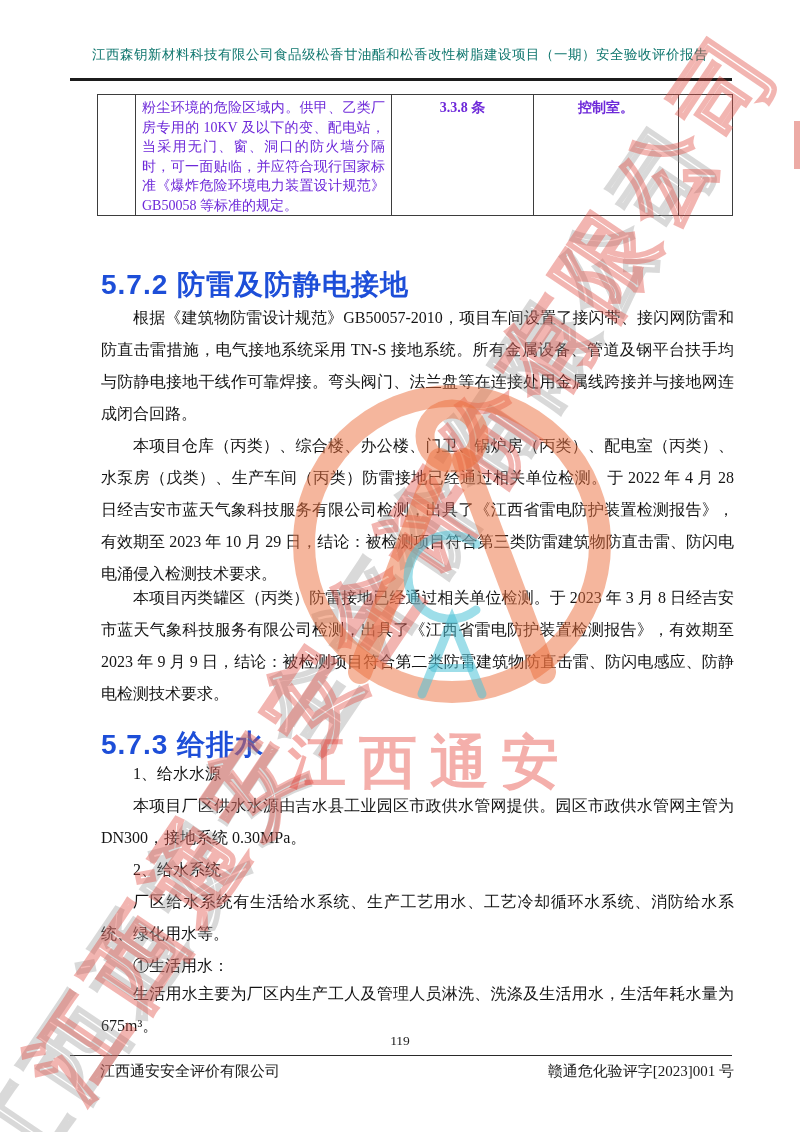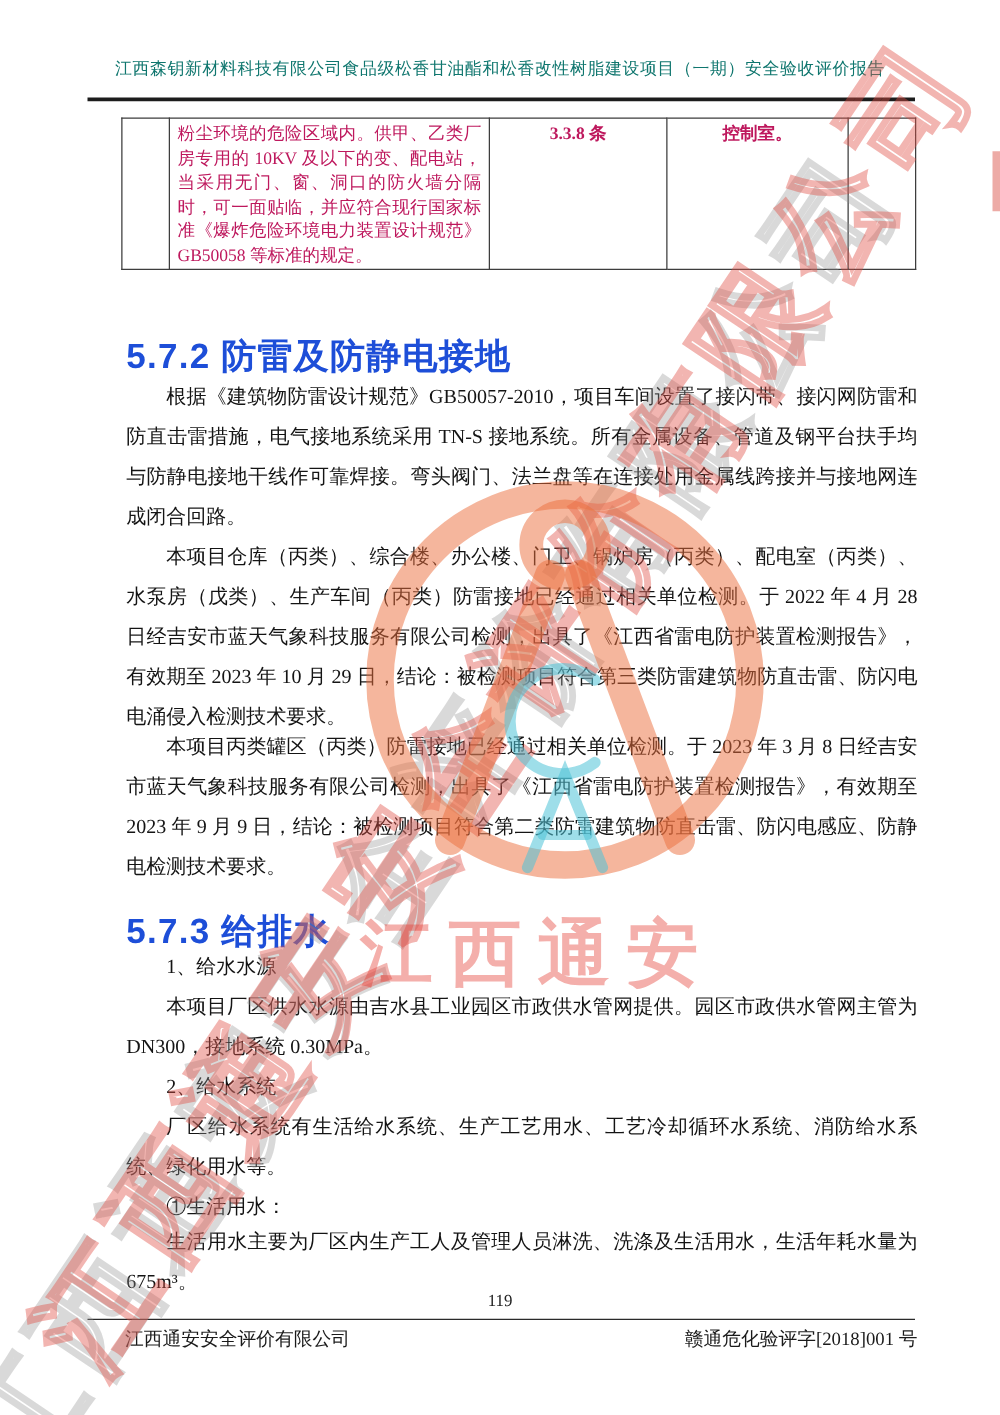--- a/index.html
+++ b/index.html
@@ -16,21 +16,21 @@
   .hdr-rule{
     position:absolute; left:70px; top:78px; width:662px; height:3px; background:#1c1c1c;
   }
   
   .check-table{
     position:absolute; left:97px; top:94px;
     border-collapse:collapse; table-layout:fixed;
   }
   .check-table td{
     border:1px solid #3d3d3d; vertical-align:top; padding:3px 6px 0 6px;
-    font-size:14px; line-height:19.5px; color:#be185d;
+    font-size:14px; line-height:19.5px; color:#6d28d9;
   }
   .check-table td.c-ref, .check-table td.c-res{ text-align:center;font-weight:bold; }
   .check-table td.c-main{ text-align:justify; text-justify:inter-ideograph; }
   
   .para{
     position:absolute; left:101px; width:633px;
     font-size:16px; line-height:32px; color:#141414;
     text-align:justify; text-justify:inter-ideograph;
     text-indent:2em; white-space:normal;
   }
@@ -129,21 +129,21 @@
 
     <div class="para" style="top:886px">厂区给水系统有生活给水系统、生产工艺用水、工艺冷却循环水系统、消防给水系统、绿化用水等。</div>
 
     <div class="para plain" style="top:950px">①生活用水：</div>
 
     <div class="para" style="top:978px">生活用水主要为厂区内生产工人及管理人员淋洗、洗涤及生活用水，生活年耗水量为 675m³。</div>
 
     <div class="page-num">119</div>
     <div class="ftr-rule"></div>
     <div class="ftr-left">江西通安安全评价有限公司</div>
-    <div class="ftr-right">赣通危化验评字[2018]001 号</div>
+    <div class="ftr-right">赣通危化验评字[2023]001 号</div>
   </div>
 
   <div class="wm wm-diag grey">江西通安安全评价有限公司</div>
 
   <div class="wm wm-diag">江西通安安全评价有限公司</div>
 
   <div class="wm wm-logo">
     <svg width="345" height="345" viewBox="0 0 345 345">
       <g stroke="#ec6e3c" stroke-opacity="0.5" fill="none" stroke-linecap="round">
         <circle cx="172" cy="172" r="148" stroke-width="22"></circle>

